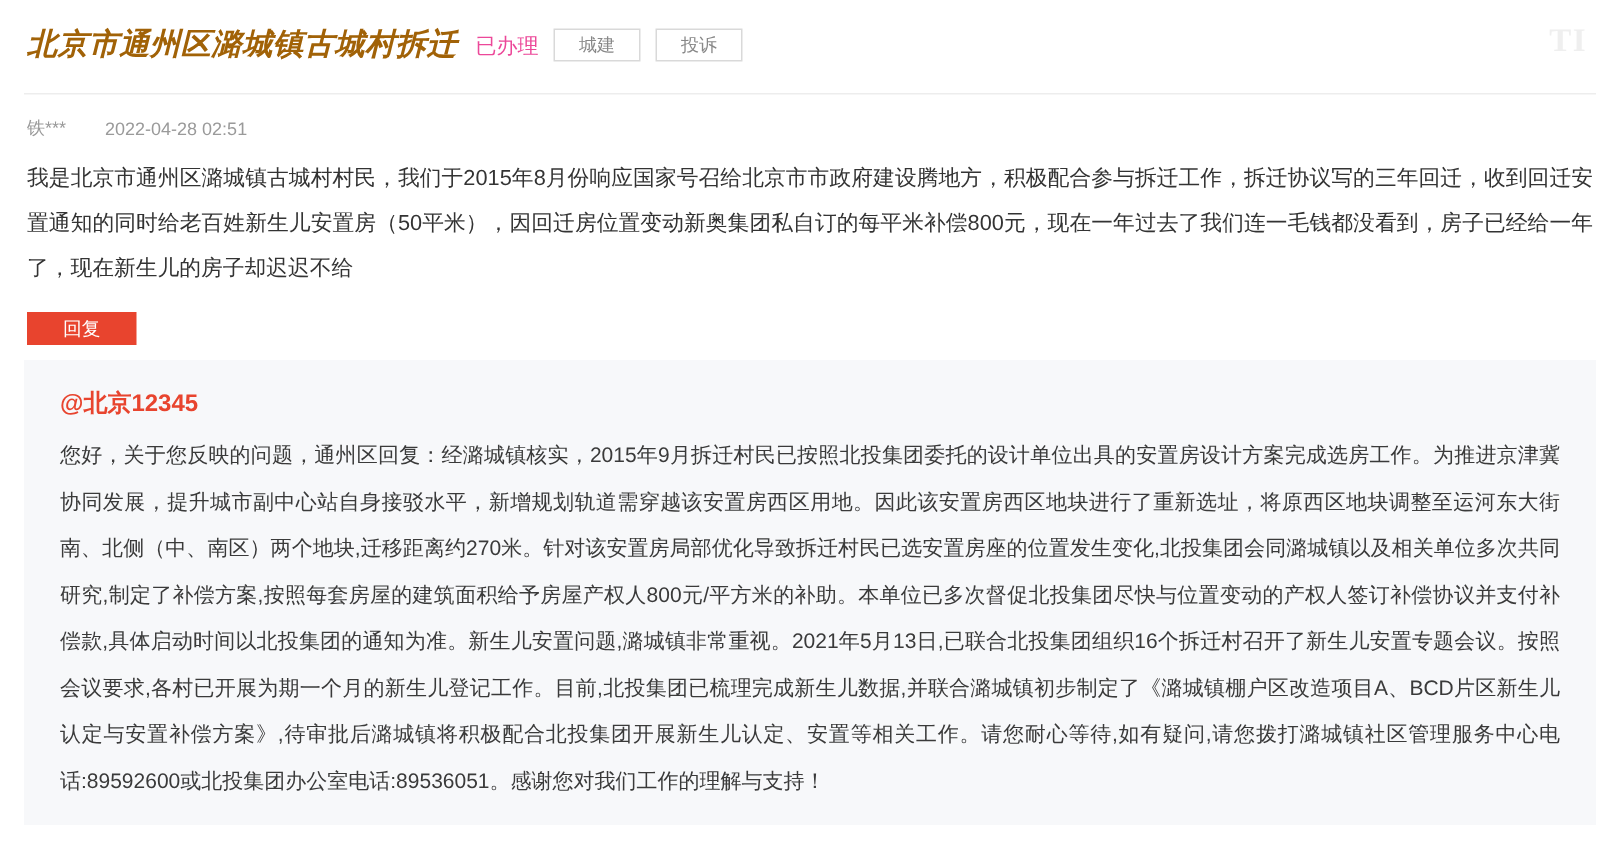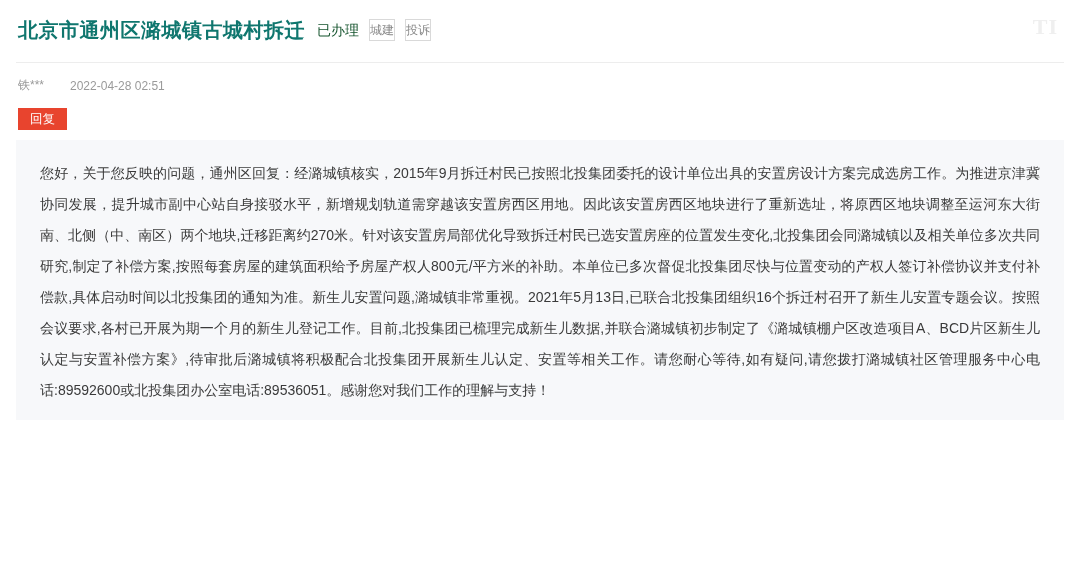--- a/index.html
+++ b/index.html
@@ -27,36 +27,37 @@
   .header {
     display: flex;
     align-items: center;
     padding-top: 16px;
     padding-left: 2px;
     position: relative;
   }
   .title {
     font-size: 20px;
     font-weight: bold;
-    color: #0f766e;
+    color: #a16207;
     letter-spacing: 0.5px;
     line-height: 28px;
+    font-style: italic;
   }
   .status-badge {
-    color: #14532d;
+    color: #ec4899;
     font-size: 14px;
     margin-left: 12px;
     line-height: 28px;
   }
   .tag {
     display: inline-block;
     border: 1px solid #d9d9d9;
     color: #888888;
     font-size: 12px;
-    padding: 2px 0;
+    padding: 2px 16px;
     margin-left: 10px;
     line-height: 16px;
     background: #fff;
   }
   .watermark {
     position: absolute;
     right: 6px;
     top: 14px;
     font-size: 22px;
     color: #efefef;
@@ -98,21 +99,21 @@
     padding: 22px 2px 0 2px;
     line-height: 20px;
   }
 
   
   .reply-label {
     display: inline-block;
     background: #e8442e;
     color: #ffffff;
     font-size: 12.5px;
-    padding: 3px 12px;
+    padding: 3px 24px;
     margin: 14px 0 0 2px;
     line-height: 16px;
   }
 
   
   .reply-box {
     background: #f7f8fa;
     margin-top: 10px;
     padding: 18px 24px 14px 24px;
     box-sizing: border-box;
@@ -145,22 +146,24 @@
     <div class="watermark">TI</div>
   </div>
 
   <div class="divider"></div>
 
   <div class="meta">
     <span class="author">铁***</span>
     <span class="datetime">2022-04-28 02:51</span>
   </div>
 
+  <div class="content">我是北京市通州区潞城镇古城村村民，我们于2015年8月份响应国家号召给北京市市政府建设腾地方，积极配合参与拆迁工作，拆迁协议写的三年回迁，收到回迁安置通知的同时给老百姓新生儿安置房（50平米），因回迁房位置变动新奥集团私自订的每平米补偿800元，现在一年过去了我们连一毛钱都没看到，房子已经给一年了，现在新生儿的房子却迟迟不给</div>
 
 
   <div class="reply-label">回复</div>
 
   <div class="reply-box">
+    <div class="reply-from">@北京12345</div>
     <div class="reply-text">您好，关于您反映的问题，通州区回复：经潞城镇核实，2015年9月拆迁村民已按照北投集团委托的设计单位出具的安置房设计方案完成选房工作。为推进京津冀协同发展，提升城市副中心站自身接驳水平，新增规划轨道需穿越该安置房西区用地。因此该安置房西区地块进行了重新选址，将原西区地块调整至运河东大街南、北侧（中、南区）两个地块,迁移距离约270米。针对该安置房局部优化导致拆迁村民已选安置房座的位置发生变化,北投集团会同潞城镇以及相关单位多次共同研究,制定了补偿方案,按照每套房屋的建筑面积给予房屋产权人800元/平方米的补助。本单位已多次督促北投集团尽快与位置变动的产权人签订补偿协议并支付补偿款,具体启动时间以北投集团的通知为准。新生儿安置问题,潞城镇非常重视。2021年5月13日,已联合北投集团组织16个拆迁村召开了新生儿安置专题会议。按照会议要求,各村已开展为期一个月的新生儿登记工作。目前,北投集团已梳理完成新生儿数据,并联合潞城镇初步制定了《潞城镇棚户区改造项目A、BCD片区新生儿认定与安置补偿方案》,待审批后潞城镇将积极配合北投集团开展新生儿认定、安置等相关工作。请您耐心等待,如有疑问,请您拨打潞城镇社区管理服务中心电话:89592600或北投集团办公室电话:89536051。感谢您对我们工作的理解与支持！</div>
 
   </div>
 
 </div>
 
 </body></html>

